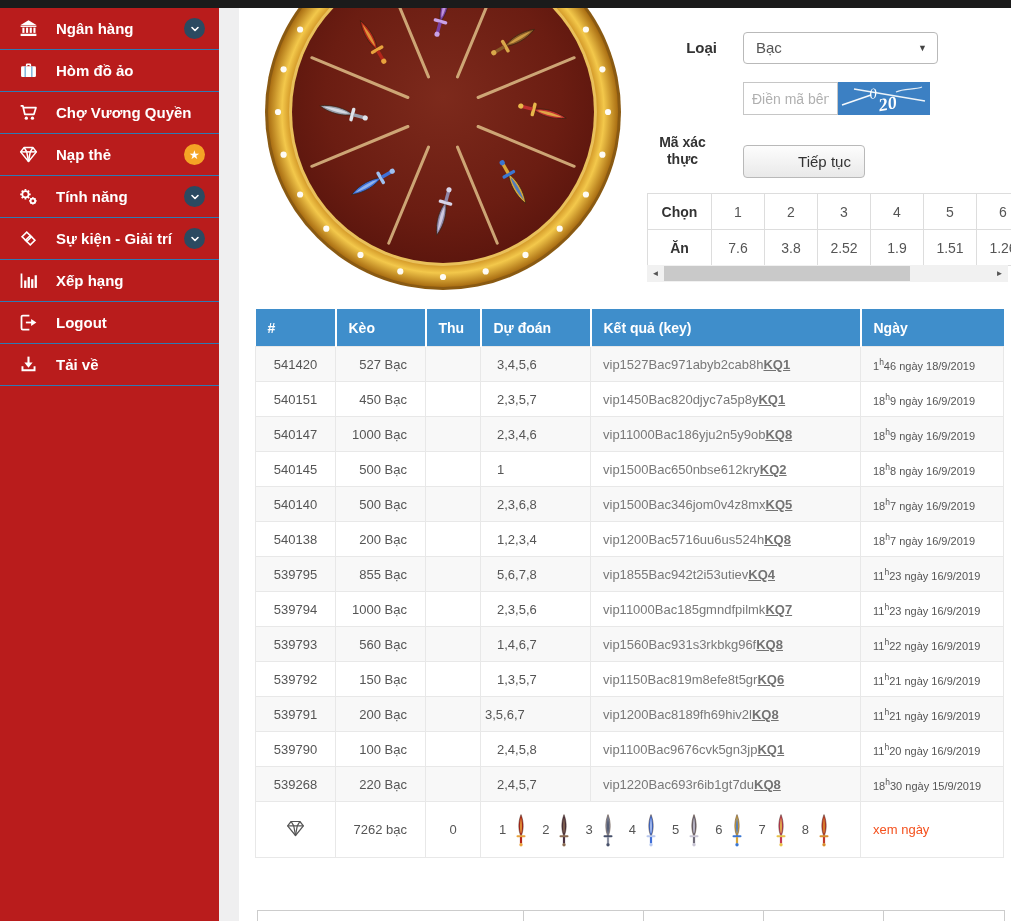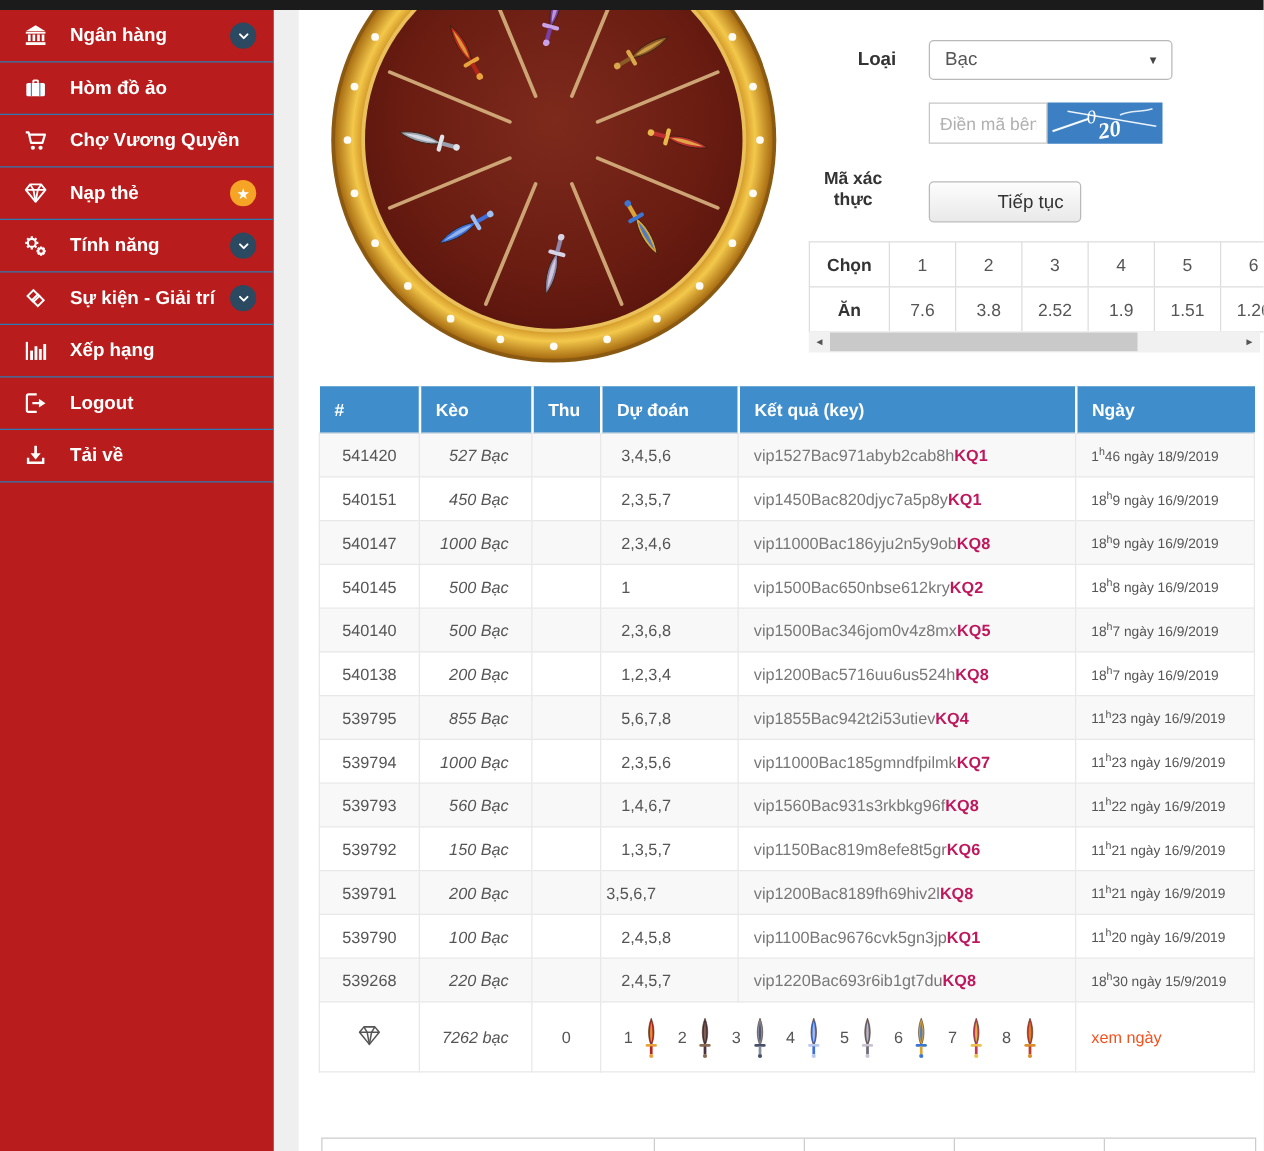--- a/index.html
+++ b/index.html
@@ -39,23 +39,23 @@
   .sbar{position:absolute;left:408px;top:257px;width:361px;height:17px;background:#f1f1f1;display:flex;align-items:center;}
   .sbar .ar{width:17px;height:17px;font-size:8px;color:#555;display:flex;align-items:center;justify-content:center;cursor:pointer;flex:0 0 17px;}
   .sbar .thumb{height:15px;width:246px;background:#c9c9c9;margin-left:0;cursor:pointer;}
   
   .hist{position:absolute;left:16px;top:301px;width:748px;border-collapse:collapse;table-layout:fixed;}
   .hist th{background:#3f8ecb;color:#fff;font-size:14px;font-weight:bold;text-align:left;height:37px;padding:0 12px;border-left:2px solid #fff;}
   .hist th:first-child{border-left:none;}
   .hist td{border:1px solid #e8e8e8;font-size:13px;color:#555;height:34px;padding:0 12px;background:#fff;}
   .hist tbody tr:nth-child(odd) td{background:#f8f8f8;}
   .hist td.c{text-align:center;}
-  .hist td.r{text-align:right;padding-right:18px;font-style:italic;}
+  .hist td.r{text-align:right;padding-right:18px;}
   .hist td.key{color:#787878;}
-  .hist td.key b{color:#be185d;}
+  .hist td.key b{color:#737373;text-decoration:underline;}
   .hist td.date{font-size:11px;color:#555;}
   .hist td.date sup{font-size:8.5px;}
   .hist tr.total td{height:55px;background:#fff;}
   .hist tr.total .link{color:#f4511e;cursor:pointer;}
   .weapons{display:flex;align-items:center;gap:4px;}
   .weapons .wn{color:#555;font-size:13px;margin-left:6px;}
   
   .ptable{position:absolute;left:18px;top:902px;width:746px;height:40px;border:1px solid #ccc;display:flex;background:#fff;}
   .ptable div{border-left:1px solid #ccc;box-sizing:border-box;height:100%;}
   .ptable div:first-child{border-left:none;}

